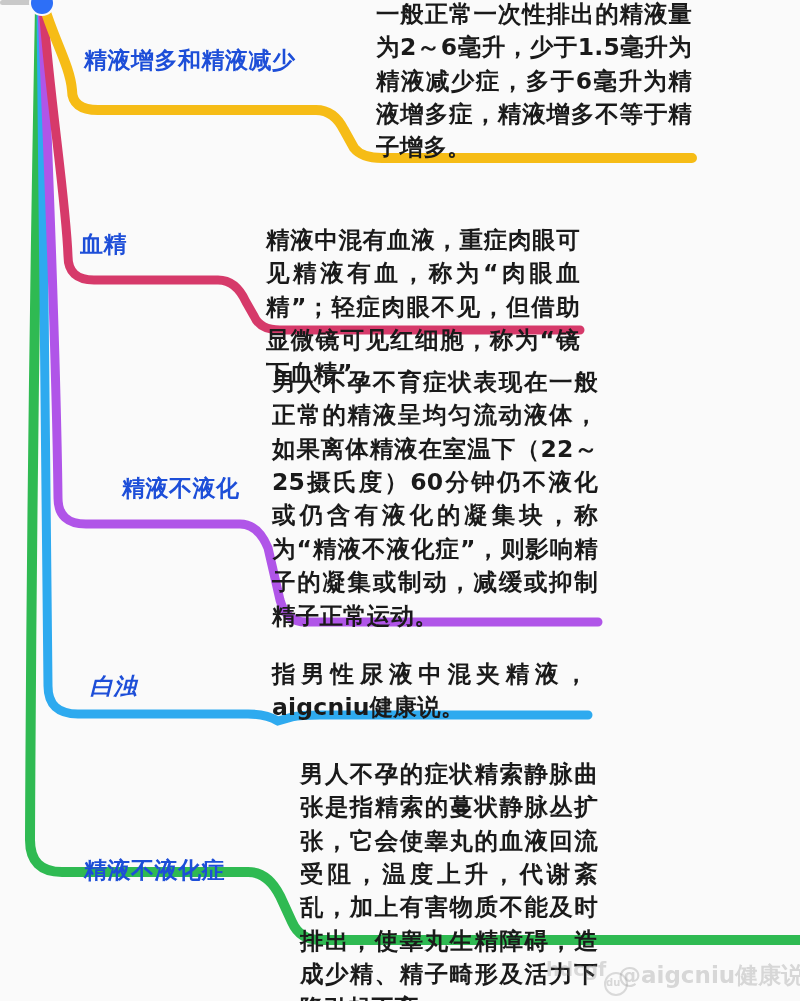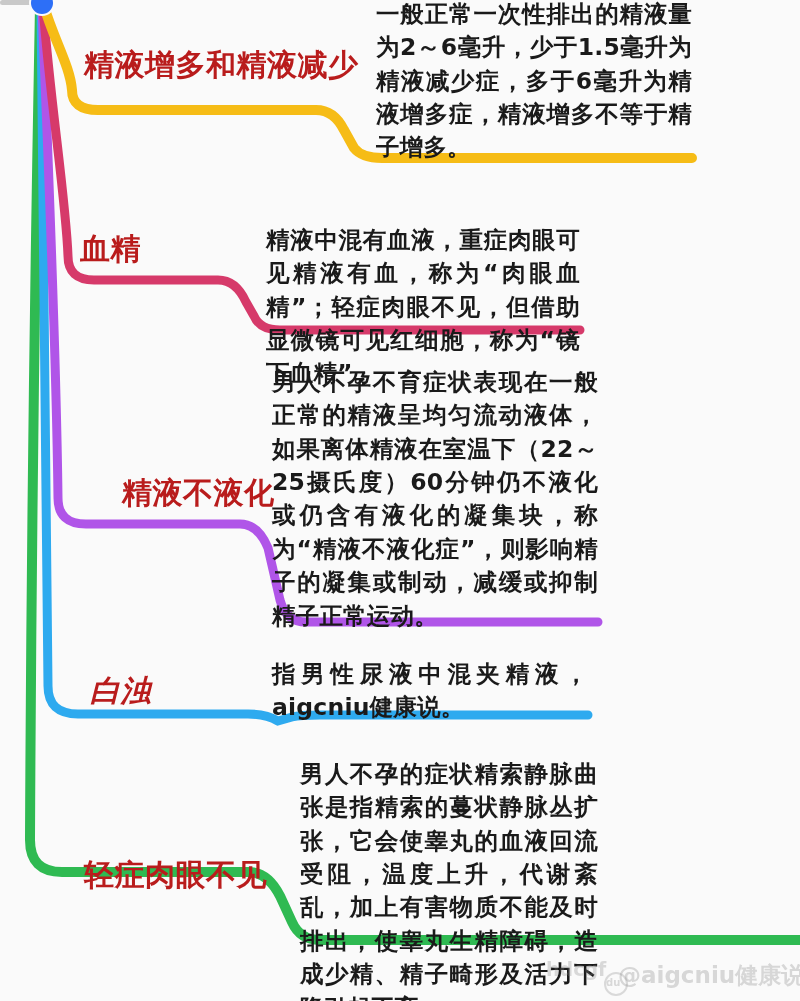--- a/index.html
+++ b/index.html
@@ -39,22 +39,22 @@
     left: 31px;
     top: -8px;
     width: 22px;
     height: 22px;
     border-radius: 50%;
     background: #2d6ff7;
     box-shadow: 0 0 0 2px #fafafa;
   }
   .branch-label {
     position: absolute;
-    color: #b91c1c;
-    font-size: 30px;
+    color: #1d4ed8;
+    font-size: 23px;
     font-weight: 700;
     letter-spacing: 0.5px;
     white-space: nowrap;
     line-height: 1.1;
   }
   .detail-text {
     position: absolute;
     color: #1a1a1a;
     font-size: 23.5px;
     font-weight: 700;
@@ -111,21 +111,21 @@
   <div class="root-dot"></div>
 
   <div class="branch-label" style="left:84px; top:48px;">精液增多和精液减少</div>
 
   <div class="branch-label" style="left:80px; top:232px;">血精</div>
 
   <div class="branch-label" style="left:86px; top:476px;margin-left:36px;">精液不液化</div>
 
   <div class="branch-label" style="left:90px; top:674px;font-style:italic;">白浊</div>
 
-  <div class="branch-label" style="left:84px; top:858px;">轻症肉眼不见</div>
+  <div class="branch-label" style="left:84px; top:858px;">精液不液化症</div>
 
   <div class="detail-text" style="left:376px; top:-2px; width:316px;">一般正常一次性排出的精液量为2～6毫升，少于1.5毫升为精液减少症，多于6毫升为精液增多症，精液增多不等于精子增多。</div>
 
   <div class="detail-text" style="left:266px; top:180px; width:314px;margin-top:44px;">精液中混有血液，重症肉眼可见精液有血，称为“肉眼血精”；轻症肉眼不见，但借助显微镜可见红细胞，称为“镜下血精”。</div>
 
   <div class="detail-text" style="left:272px; top:366px; width:326px;">男人不孕不育症状表现在一般正常的精液呈均匀流动液体，如果离体精液在室温下（22～25摄氏度）60分钟仍不液化或仍含有液化的凝集块，称为“精液不液化症”，则影响精子的凝集或制动，减缓或抑制精子正常运动。</div>
 
   <div class="detail-text" style="left:272px; top:658px; width:316px;">指男性尿液中混夹精液，aigcniu健康说。</div>
 
   <div class="detail-text" style="left:300px; top:758px; width:298px;">男人不孕的症状精索静脉曲张是指精索的蔓状静脉丛扩张，它会使睾丸的血液回流受阻，温度上升，代谢紊乱，加上有害物质不能及时排出，使睾丸生精障碍，造成少精、精子畸形及活力下降引起不育。</div>

